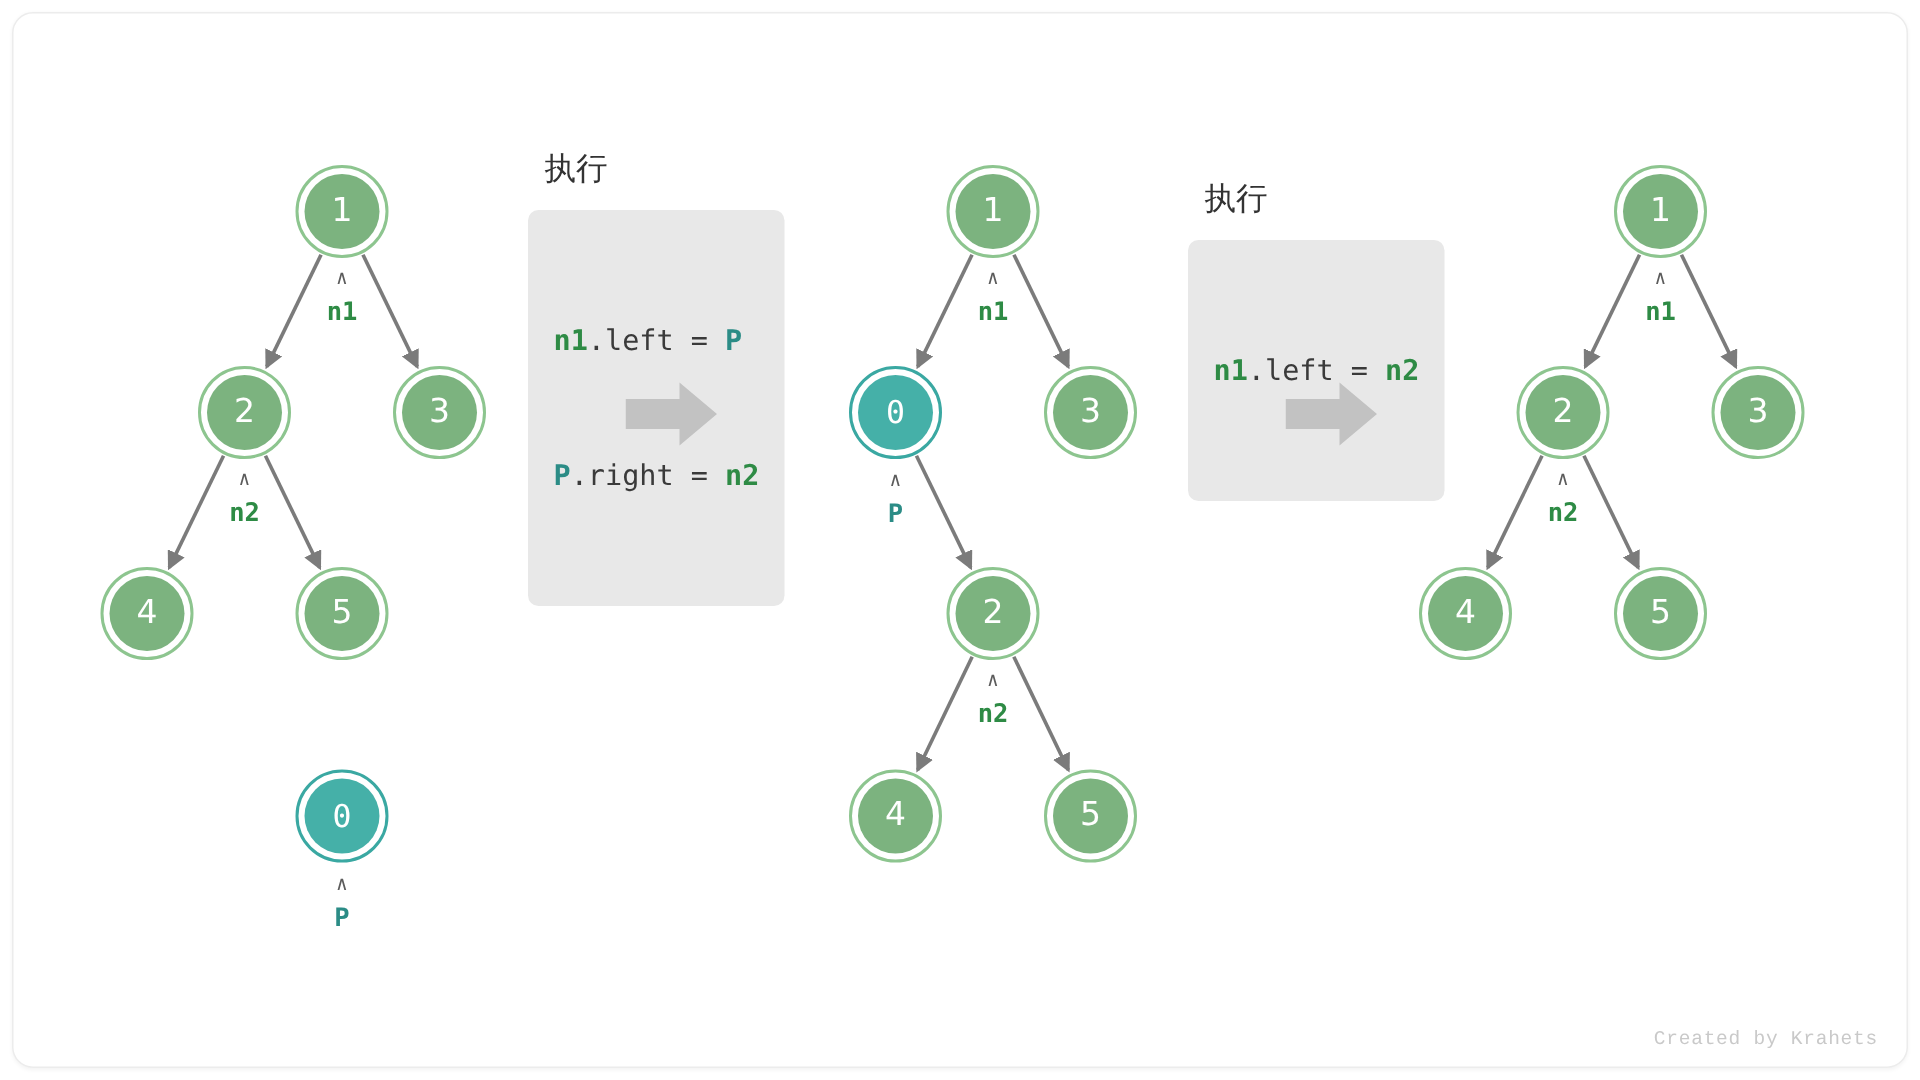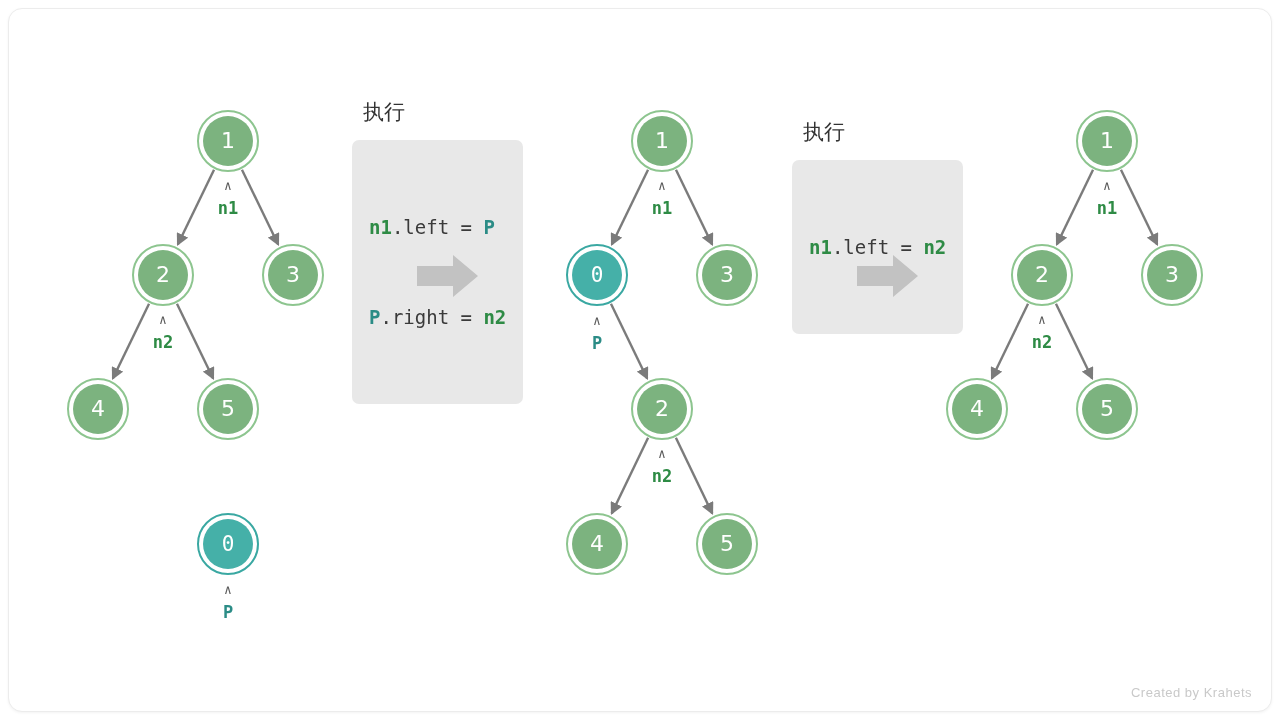--- a/index.html
+++ b/index.html
@@ -128,21 +128,21 @@
   
   .bigarrow {
     position: absolute;
     width: 62px;
     height: 44px;
   }
   .credit {
     position: absolute;
     right: 28px;
     bottom: 20px;
-    font-family: Liberation Sans, sans-serif;
+    font-family: Liberation Mono, monospace;
     font-size: 13px;
     color: #c9c9c9;
     letter-spacing: 0.5px;
   }
 </style>
 </head>
 <body>
 
 <div id="canvas">
   <div class="card"></div>

